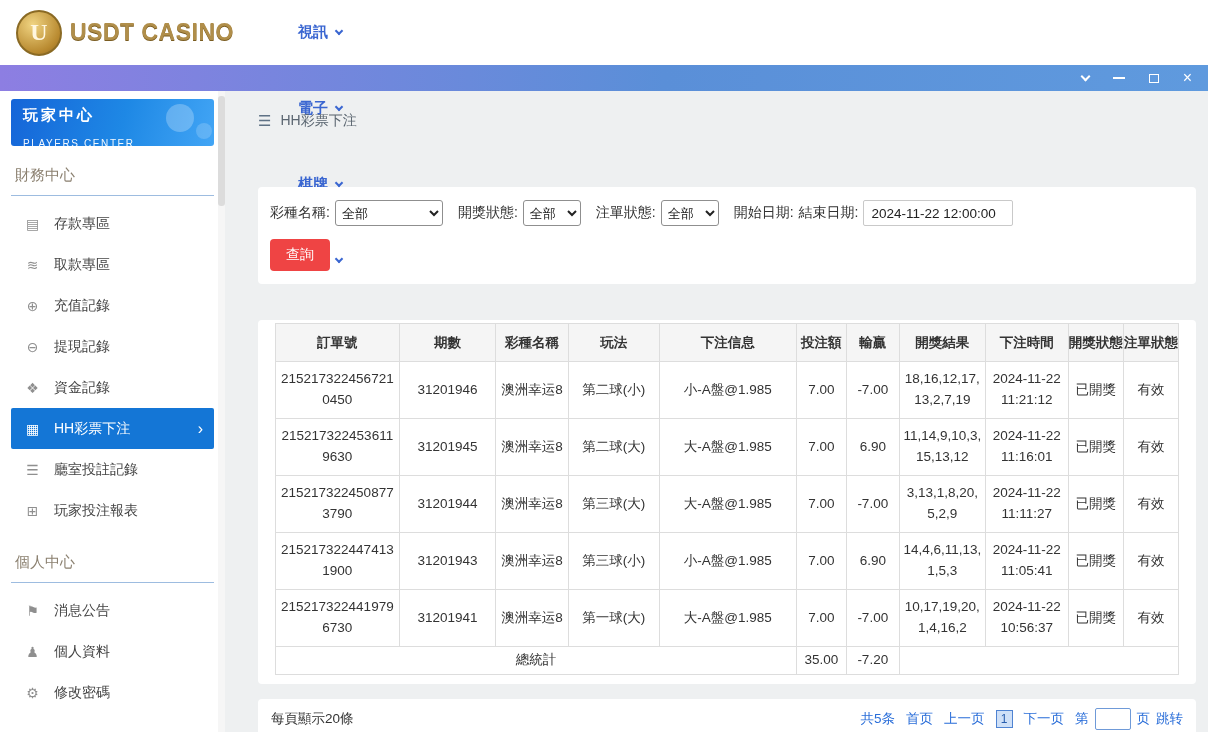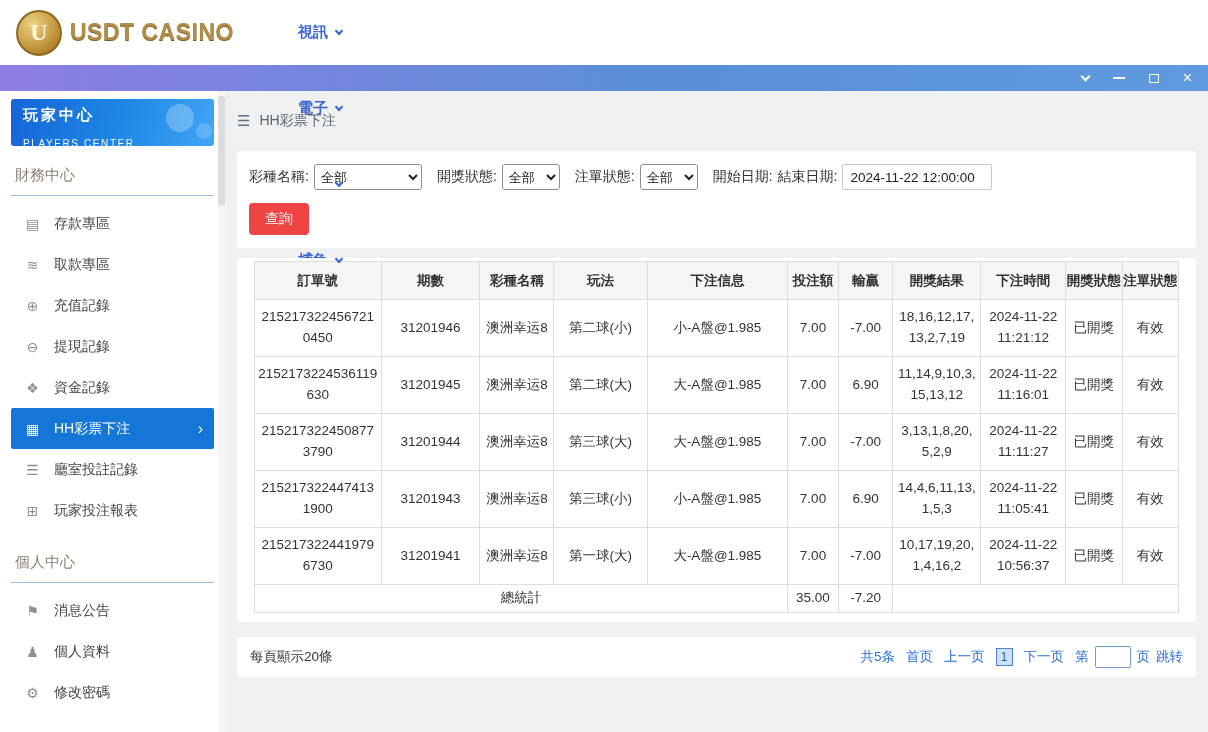--- a/index.html
+++ b/index.html
@@ -21,21 +21,21 @@
   
   .window-bar { height: 26px; background: linear-gradient(90deg, #8d7ee2, #5a8fd8 55%, #5f9ade);
     display: flex; align-items: center; justify-content: flex-end; gap: 24px; padding-right: 16px; color: #fff; }
   .win-btn { cursor: pointer; display: flex; align-items: center; justify-content: center; color: #fff; }
   .win-btn .chev { width: 7px; height: 7px; margin: -4px 0 0 0; }
   .win-min-glyph { display: inline-block; width: 12px; height: 2px; background: #fff; }
   .win-max-glyph { display: inline-block; width: 10px; height: 9px; border: 1.5px solid #fff; }
   .win-close-glyph { font-size: 16px; line-height: 1; }
 
   
-  .content { display: flex; height: 641px; }
+  .content { display: flex; height: 641px; gap: 21px; }
 
   
   .sidebar { width: 225px; background: #fff; position: relative; flex-shrink: 0; overflow: hidden; }
   .banner { margin: 8px 11px 2px; height: 47px; border-radius: 3px;
     background: linear-gradient(105deg, #1565d8 0%, #1e88e5 55%, #42a5f5 100%);
     color: #fff; padding: 7px 12px; position: relative; overflow: hidden; }
   .banner::before { content: ""; position: absolute; right: 20px; top: 5px; width: 28px; height: 28px; border-radius: 50%; background: rgba(255,255,255,.25); }
   .banner::after { content: ""; position: absolute; right: 2px; top: 24px; width: 16px; height: 16px; border-radius: 50%; background: rgba(255,255,255,.18); }
   .banner-title { font-size: 15px; font-weight: bold; letter-spacing: 3px; }
   .banner-sub { font-size: 10px; letter-spacing: 1.6px; opacity: .95; margin-top: 13px; }
@@ -47,21 +47,21 @@
   .menu-item.active .mi-icon { color: #fff; }
   .mi-caret { margin-left: auto; padding-right: 11px; font-size: 16px; display: none; line-height: 1; }
   .menu-item.active .mi-caret { display: block; }
   .sb-track { position: absolute; top: 0; right: 0; width: 7px; height: 100%; background: #f6f6f6; }
   .sb-thumb { width: 7px; height: 110px; background: #dcdcdc; border-radius: 3px; margin-top: 5px; }
 
   
   .main { flex: 1; padding: 0 12px; overflow: hidden; }
   .breadcrumb { height: 60px; display: flex; align-items: center; gap: 9px; color: #5a6570; font-size: 14px; }
   .hamburger { font-size: 15px; color: #5f7286; cursor: pointer; }
-  .card { background: #fff; border-radius: 4px; }
+  .card { background: #fff; border-radius: 4px; margin-top: 36px; }
 
   .filter-card { padding: 13px 12px; margin-bottom: 10px; }
   .filter-row { display: flex; align-items: center; font-size: 14px; color: #333; white-space: nowrap; }
   .filter-row label { margin-right: 5px; }
   .f-gap { margin-right: 15px !important; }
   .sel { height: 26px; border: 1px solid #8f8f8f; border-radius: 3px; background: #fff; font-size: 13px; color: #222; padding: 0 2px; }
   .sel.wide { width: 108px; }
   .sel.small { width: 58px; }
   .date-input { width: 150px; height: 26px; border: 1px solid #c9c9c9; border-radius: 2px; font-size: 13.5px; color: #222; padding: 0 7px; font-family: inherit; }
   .query-btn { margin-top: 13px; background: #ef4444; color: #fff; border: none; border-radius: 4px; padding: 7px 16px; font-size: 14px; cursor: pointer; }

